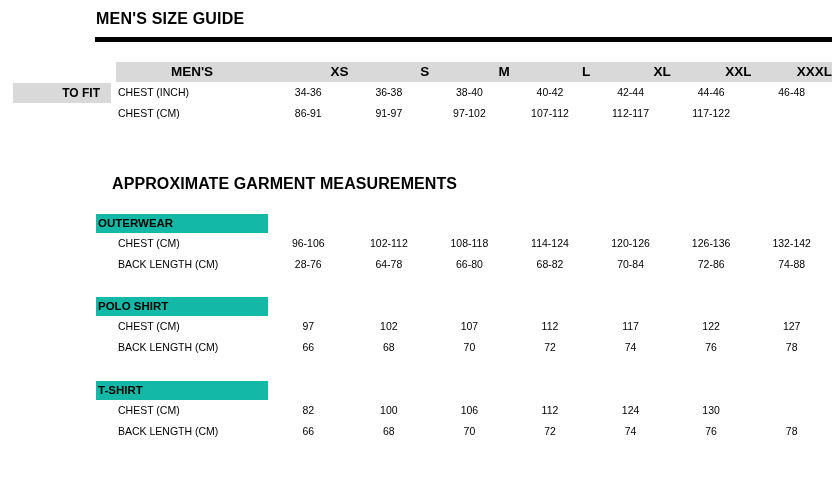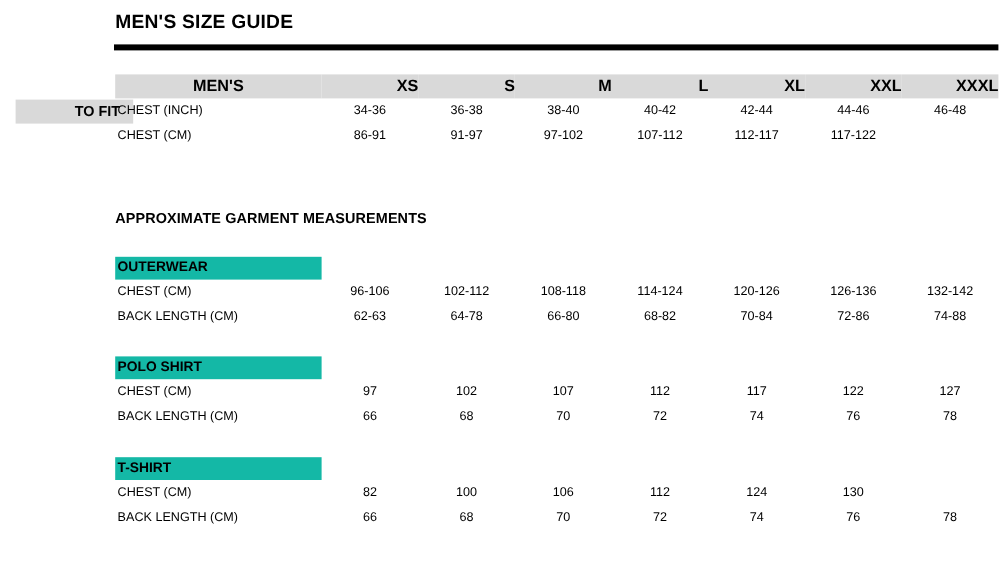--- a/index.html
+++ b/index.html
@@ -37,38 +37,38 @@
 
   
   .grid-row {
     display: grid;
     grid-template-columns: 172px repeat(7, 1fr);
     width: 736px;
   }
   .fit-table { left: 96px; top: 62px; width: 736px; }
 
   .cell { text-align: center; overflow: hidden; white-space: nowrap; }
-  .cell.label { text-align: left; padding-left: 2px; box-sizing: border-box; }
+  .cell.label { text-align: left; padding-left: 2px; box-sizing: border-box; margin-left: 20px; }
 
   .header-row .cell {
     background: #d9d9d9;
     height: 20px; line-height: 20px;
     font-size: 13.5px; font-weight: bold; text-align: right;
   }
   .header-row .cell.label { text-align: center; padding-left: 0; }
 
   .data-row .cell {
     height: 21px; line-height: 21px;
     font-size: 10.5px;
   }
 
   
   .garment-heading {
-    left: 96px; top: 175px;
-    font-size: 12px; font-weight: bold; letter-spacing: 0.1px;
+    left: 112px; top: 175px;
+    font-size: 16px; font-weight: bold; letter-spacing: 0.1px;
     white-space: nowrap;
   }
   .section { left: 96px; width: 736px; }
   .section-outerwear { top: 214px; }
   .section-polo-shirt { top: 297px; }
   .section-t-shirt { top: 381px; }
   .section-head {
     width: 172px; height: 19px;
     background: #14b8a6;
     font-size: 11.5px; font-weight: bold;
@@ -125,21 +125,21 @@
     <div class="cell">96-106</div>
     <div class="cell">102-112</div>
     <div class="cell">108-118</div>
     <div class="cell">114-124</div>
     <div class="cell">120-126</div>
     <div class="cell">126-136</div>
     <div class="cell">132-142</div>
   </div>
   <div class="grid-row data-row">
     <div class="cell label">BACK LENGTH (CM)</div>
-    <div class="cell">62-63</div>
+    <div class="cell">28-76</div>
     <div class="cell">64-78</div>
     <div class="cell">66-80</div>
     <div class="cell">68-82</div>
     <div class="cell">70-84</div>
     <div class="cell">72-86</div>
     <div class="cell">74-88</div>
   </div>
 </div>
 
 <div class="abs section section-polo-shirt">

